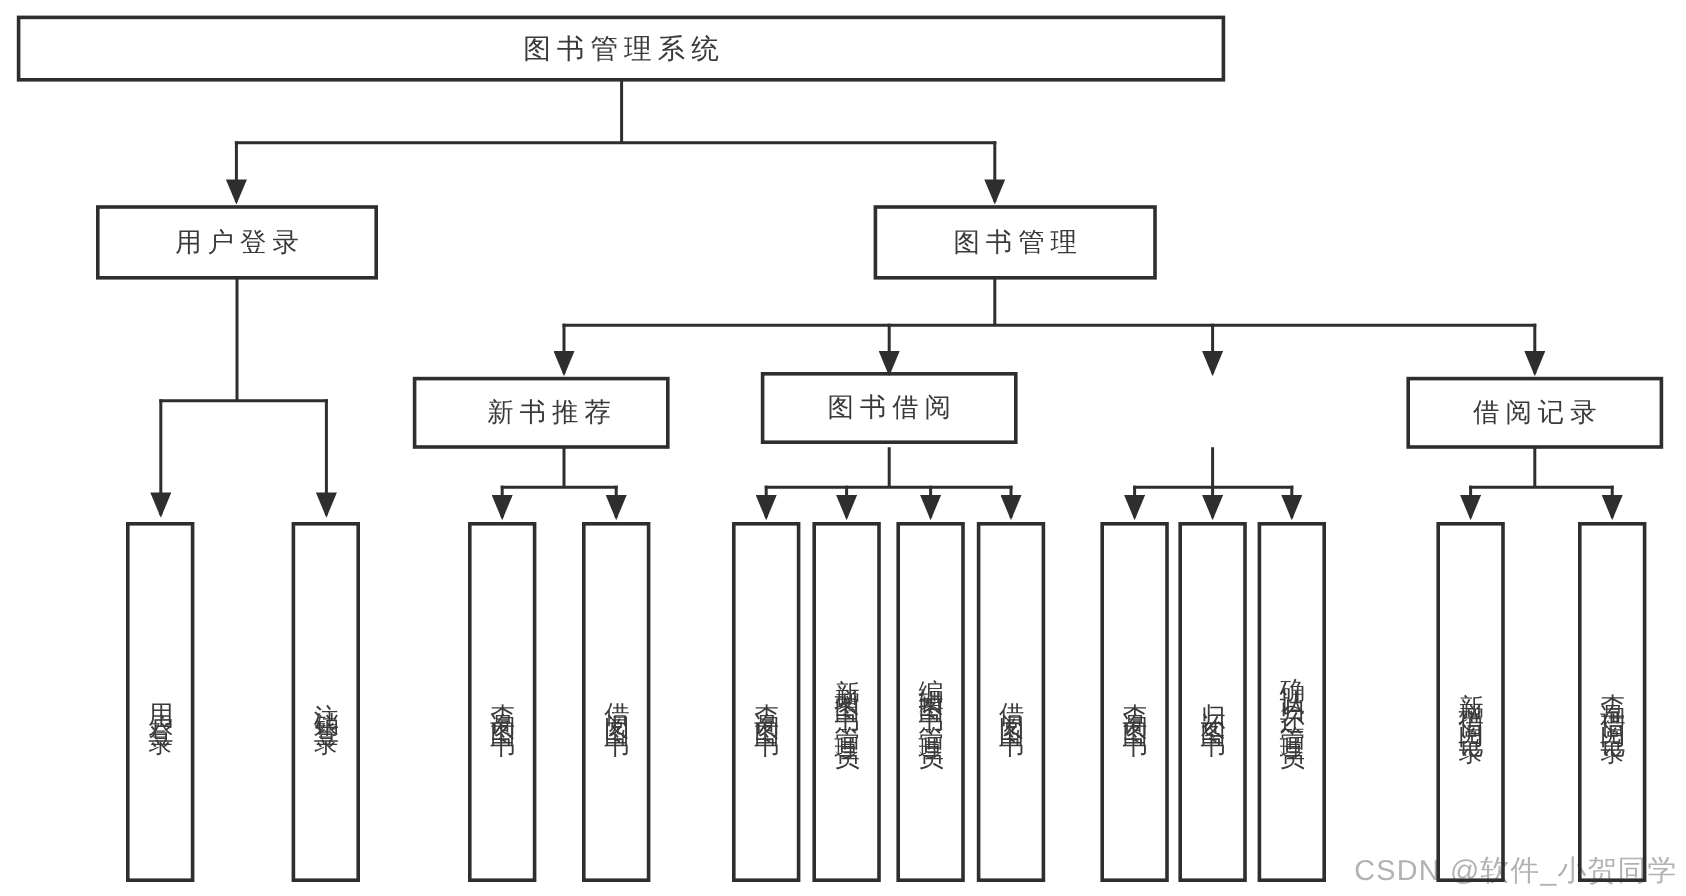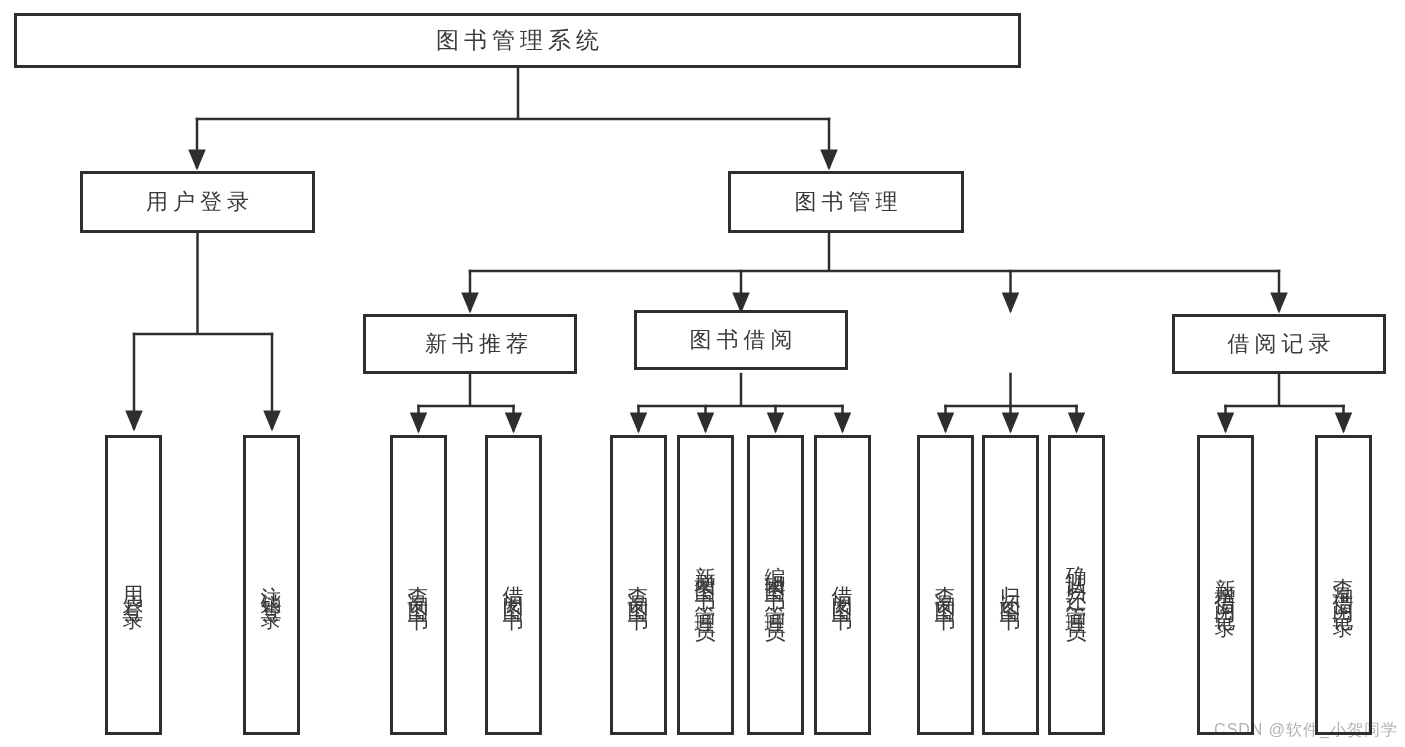--- a/index.html
+++ b/index.html
@@ -14,21 +14,21 @@
   .wires {
     position: absolute;
     left: 0; top: 0;
     z-index: 1;
   }
   .watermark {
     position: absolute;
     right: 7px;
     bottom: 6px;
     z-index: 1;
-    font-size: 16px;
+    font-size: 24px;
     letter-spacing: 1px;
     color: #b2b2b2;
     white-space: nowrap;
   }
   .box {
     position: absolute;
     z-index: 2;
     box-sizing: border-box;
     border: 3px solid #2e2e2e;
     background: transparent;
@@ -109,21 +109,21 @@
     <span>图书管理系统</span>
   </div>
 
   <div class="box h" style="left:80px; top:171px; width:235px; height:62px;">
     <span>用户登录</span>
   </div>
   <div class="box h" style="left:711px; top:171px; width:236px; height:62px;margin-left:17px;">
     <span>图书管理</span>
   </div>
 
-  <div class="box h" style="left:363px; top:314px; width:214px; height:60px;padding-left:18px;">
+  <div class="box h" style="left:344px; top:314px; width:214px; height:60px;padding-left:18px;">
     <span>新书推荐</span>
   </div>
   <div class="box h" style="left:634px; top:310px; width:214px; height:60px;">
     <span>图书借阅</span>
   </div>
   <div class="box h" style="left:1172px; top:314px; width:214px; height:60px;">
     <span>借阅记录</span>
   </div>
 
   <div class="box v" style="left:105px; top:435px; width:57px; height:300px;">

